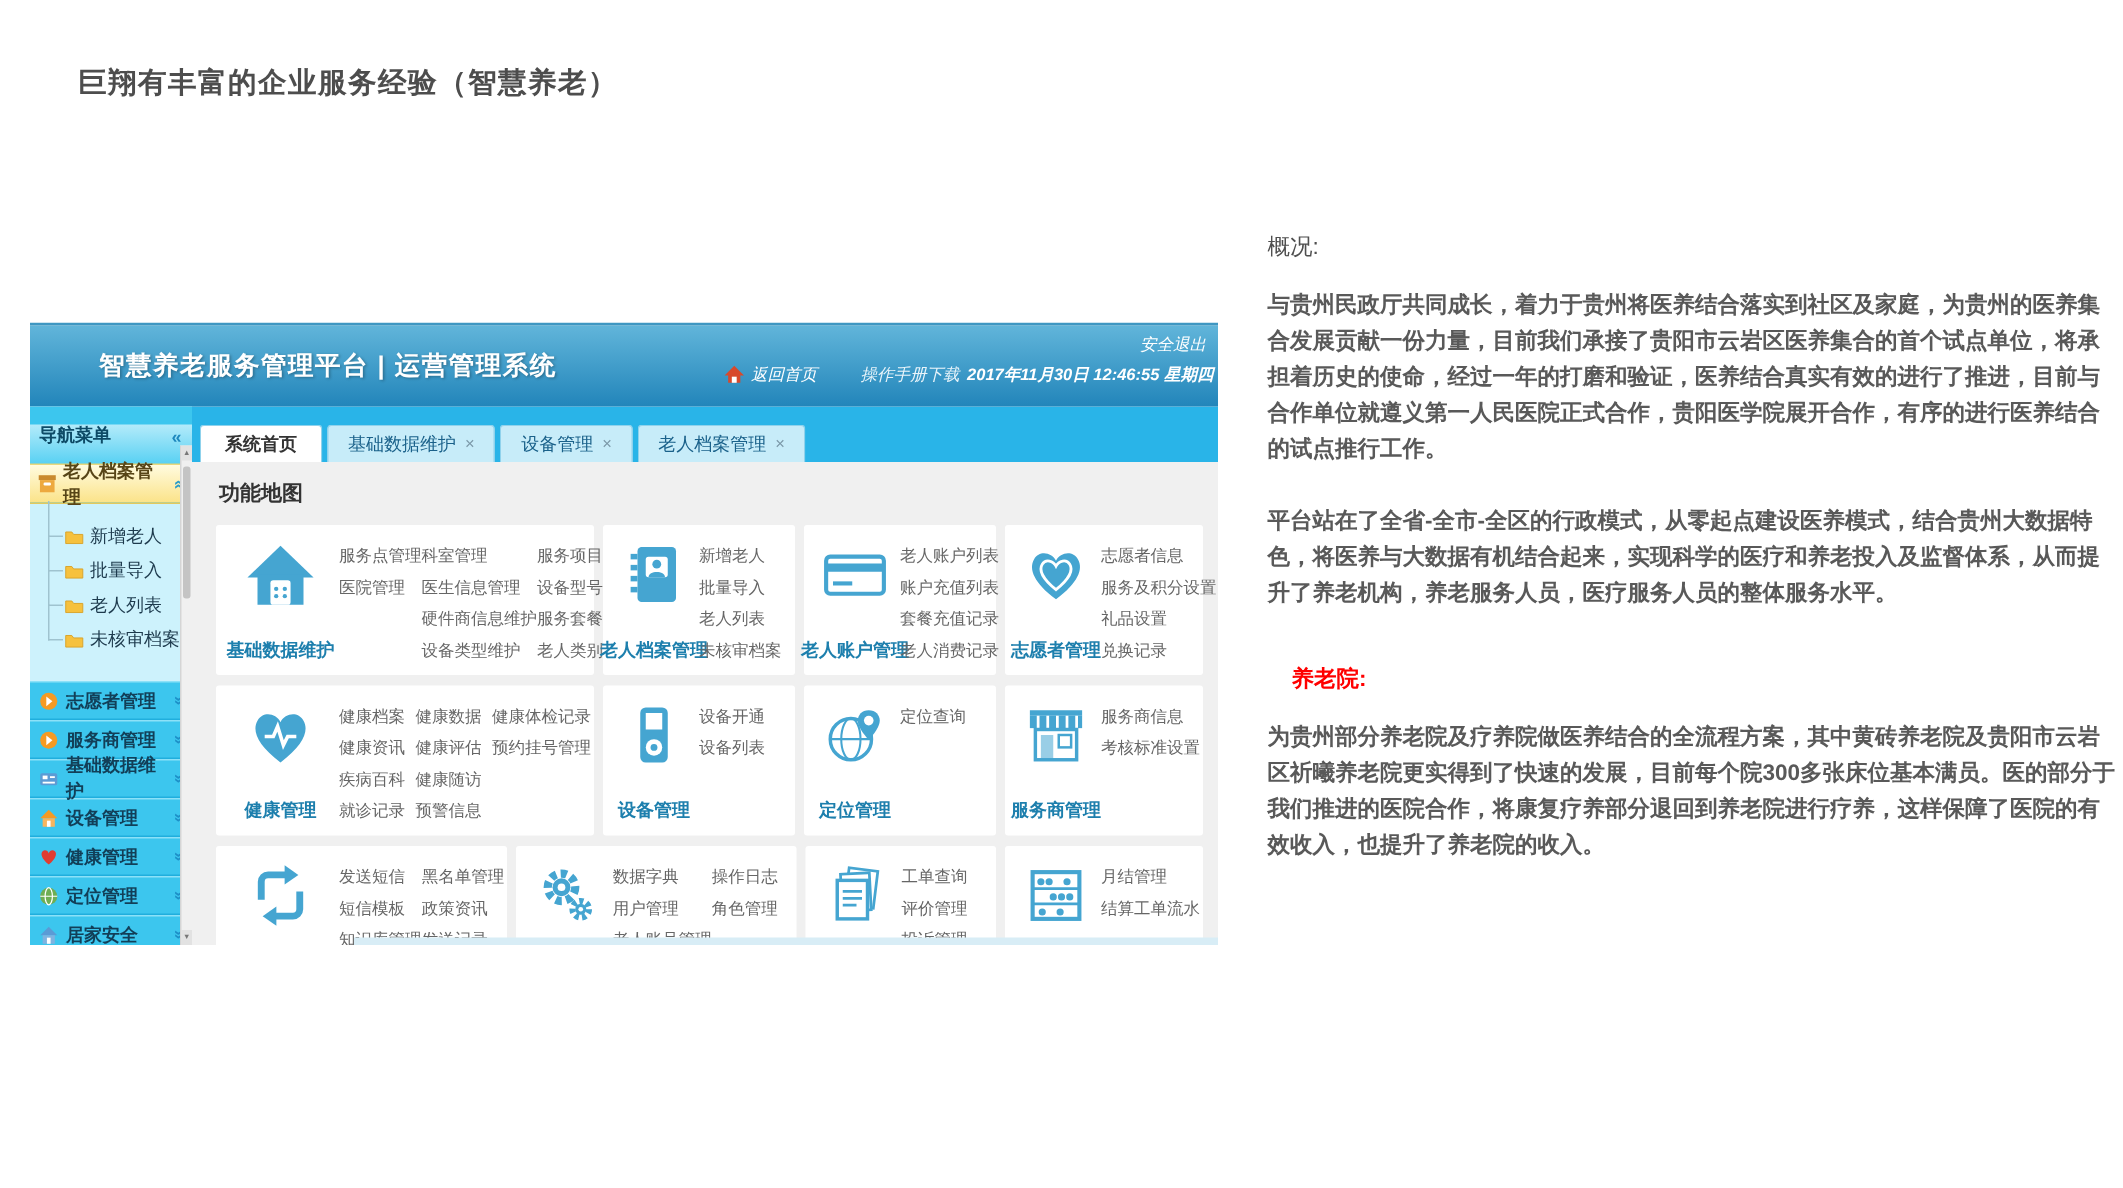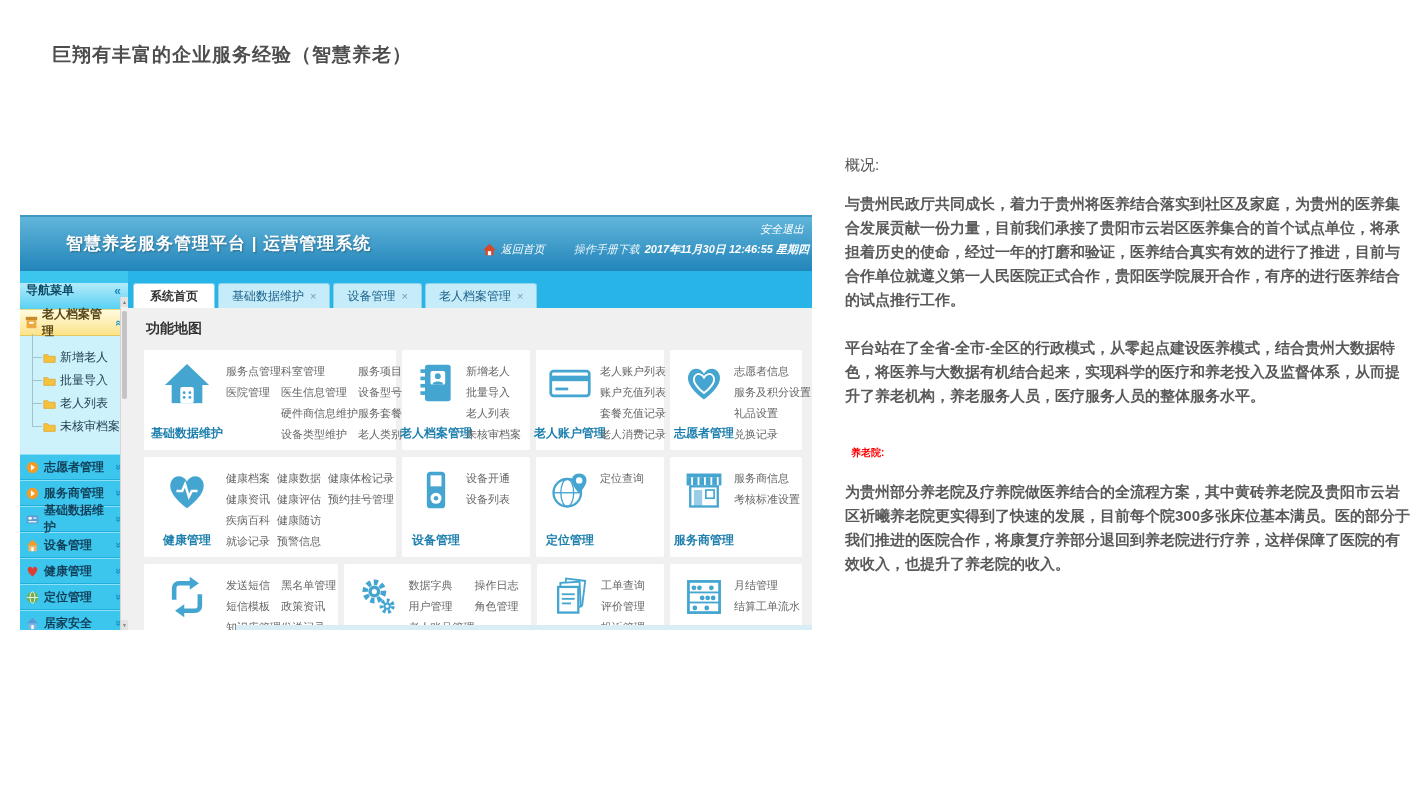--- a/index.html
+++ b/index.html
@@ -59,21 +59,21 @@
   .ctitle { font-size:12px; font-weight:bold; color:#1d7fad; white-space:nowrap; cursor:pointer; }
   .card-links { flex:1; display:flex; min-width:0; }
   .lcol { flex:1; padding-top:3px; }
   .clink { display:block; font-size:11px; color:#666; line-height:21px; white-space:nowrap; cursor:pointer; }
   .bottom-strip { position:absolute; left:108px; right:0; bottom:0; height:5px; background:#d8edf6; }
 
   
   .article { position:absolute; left:845px; top:150px; width:568px; color:#595959; font-size:15px; }
   .ov-heading { font-size:15px; font-weight:normal; color:#4f4f4f; line-height:30px; margin:0 0 12px; }
   .article p { line-height:24px; margin:0 0 24px;font-weight:bold; }
-  .nh { color:#ff0000; font-weight:bold; font-size:10px; line-height:30px; margin:30px 6px 12px; }
+  .nh { color:#ff0000; font-weight:bold; font-size:15px; line-height:30px; margin:30px 16px 12px; }
 
   svg { display:block; }
 </style>
 </head>
 <body>
 
 <div class="page-title">巨翔有丰富的企业服务经验（智慧养老）</div>
 
 <div class="shot">
 

